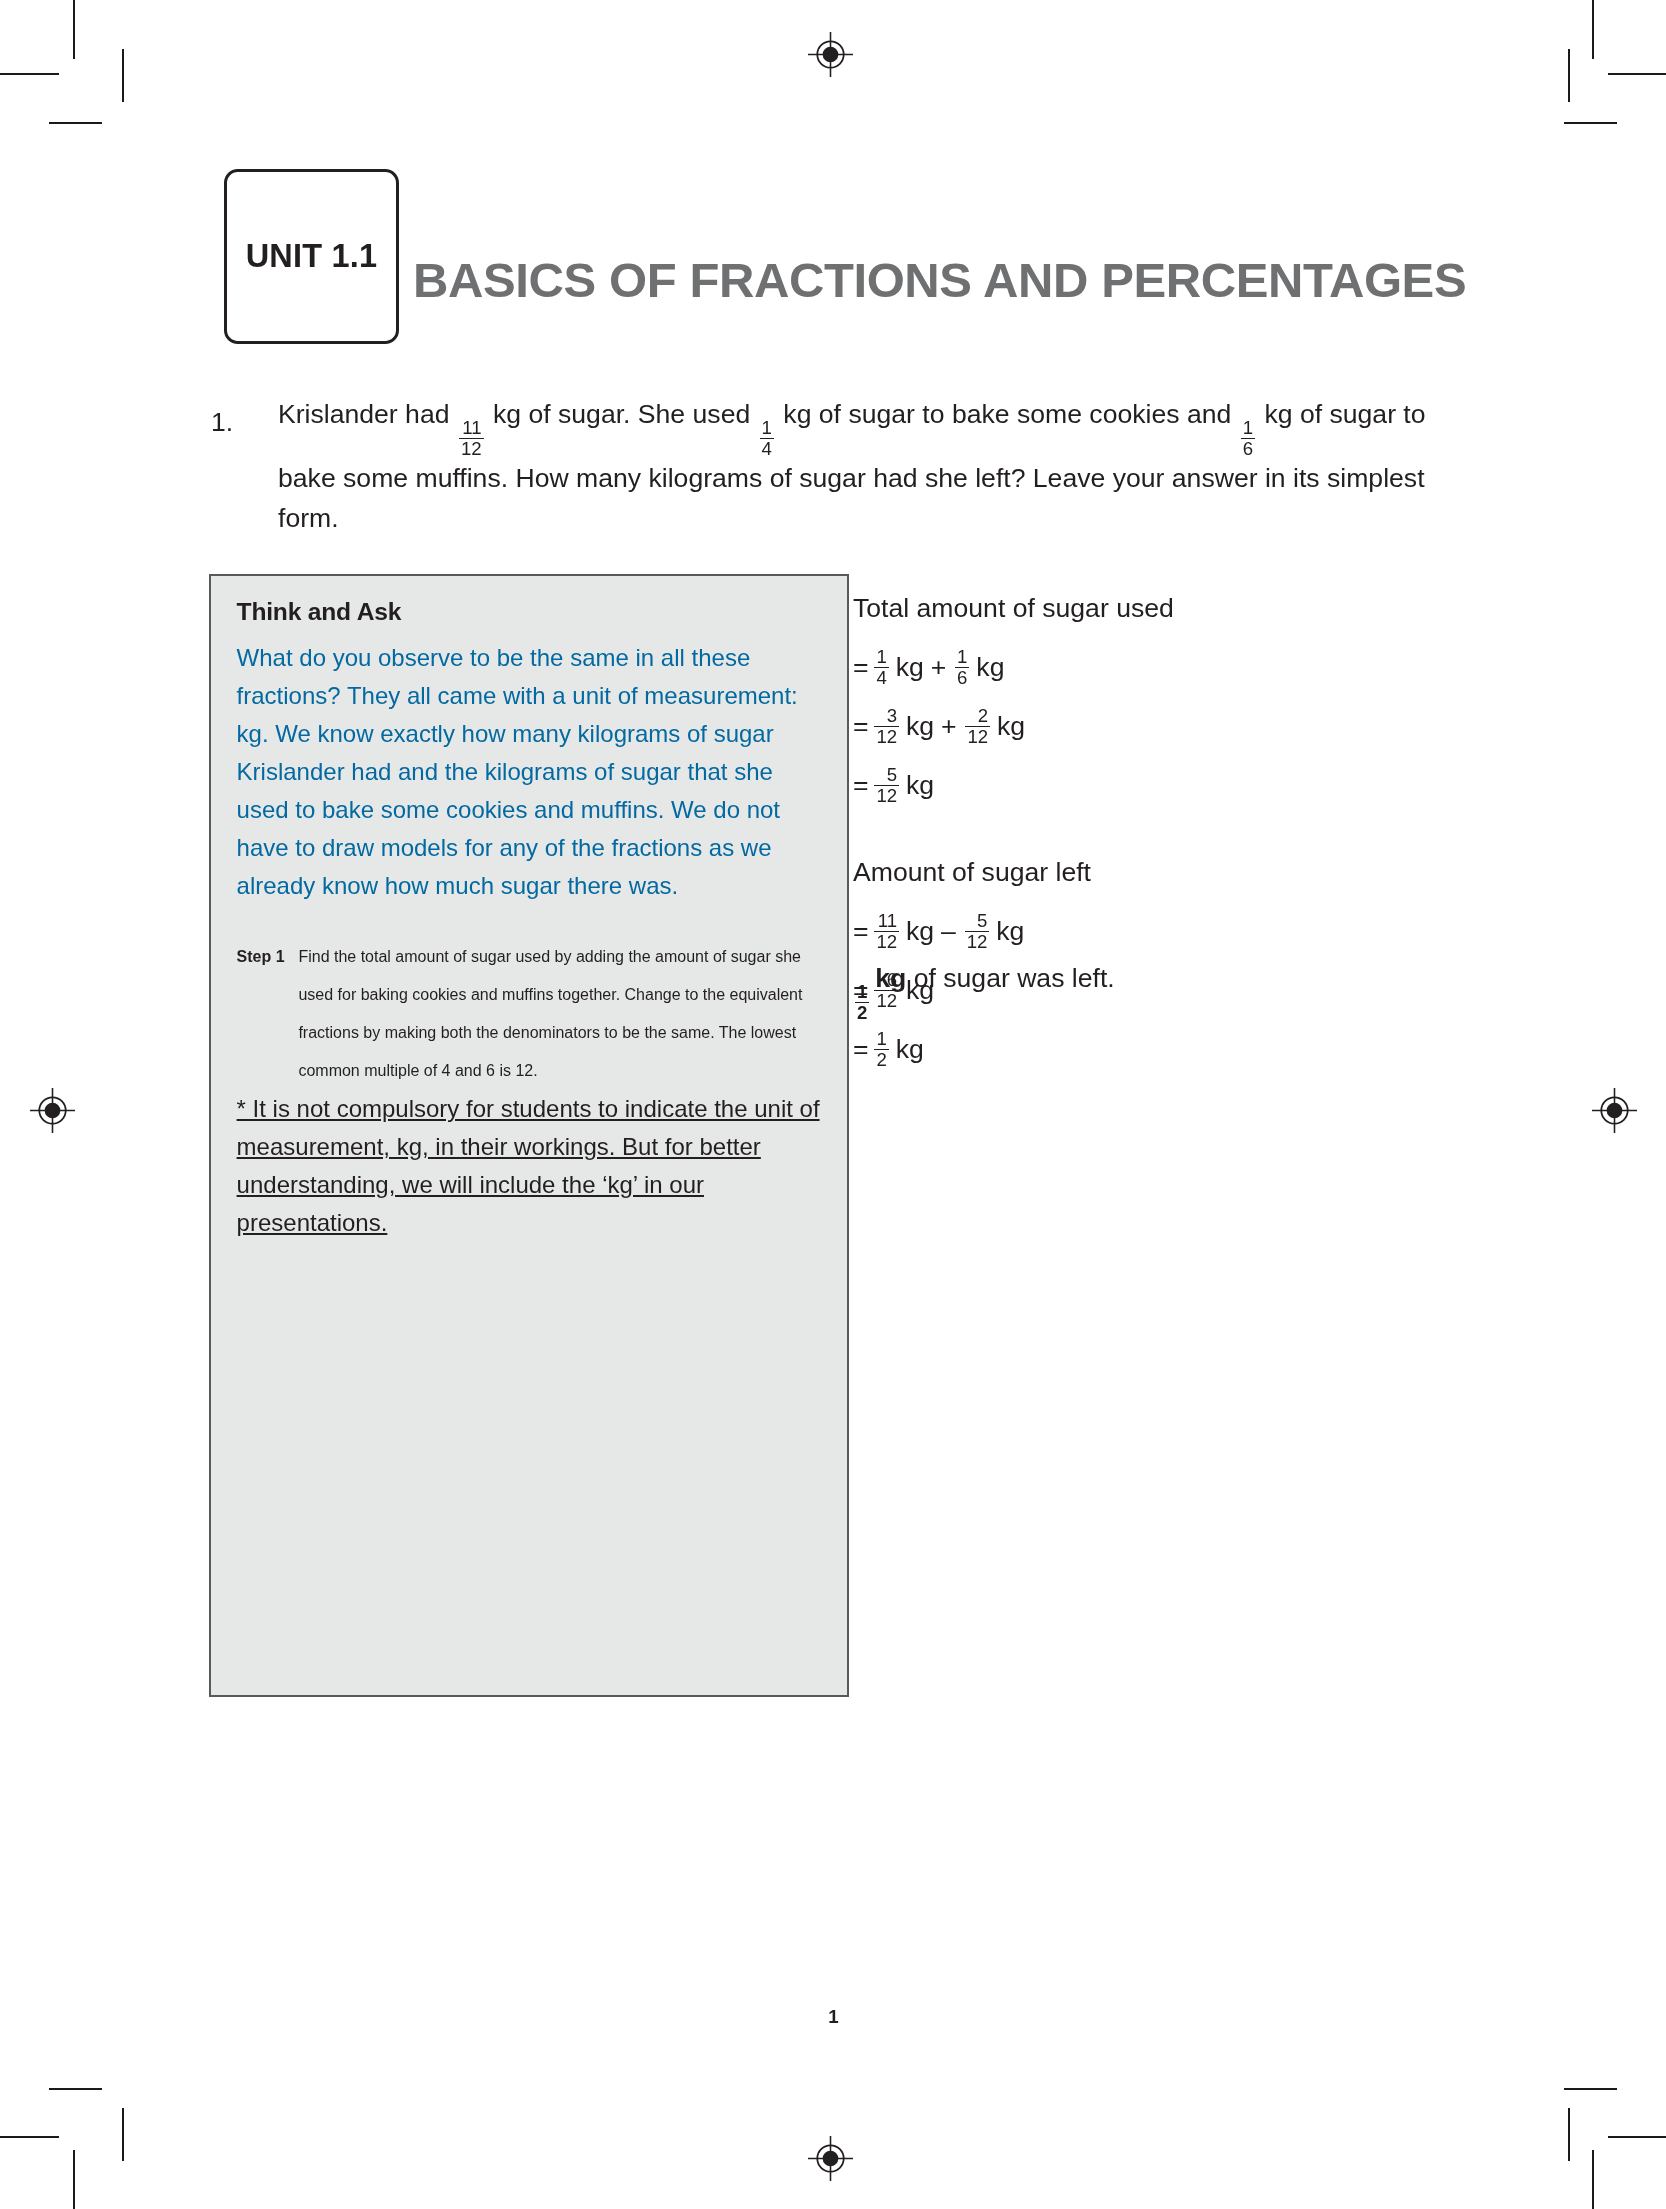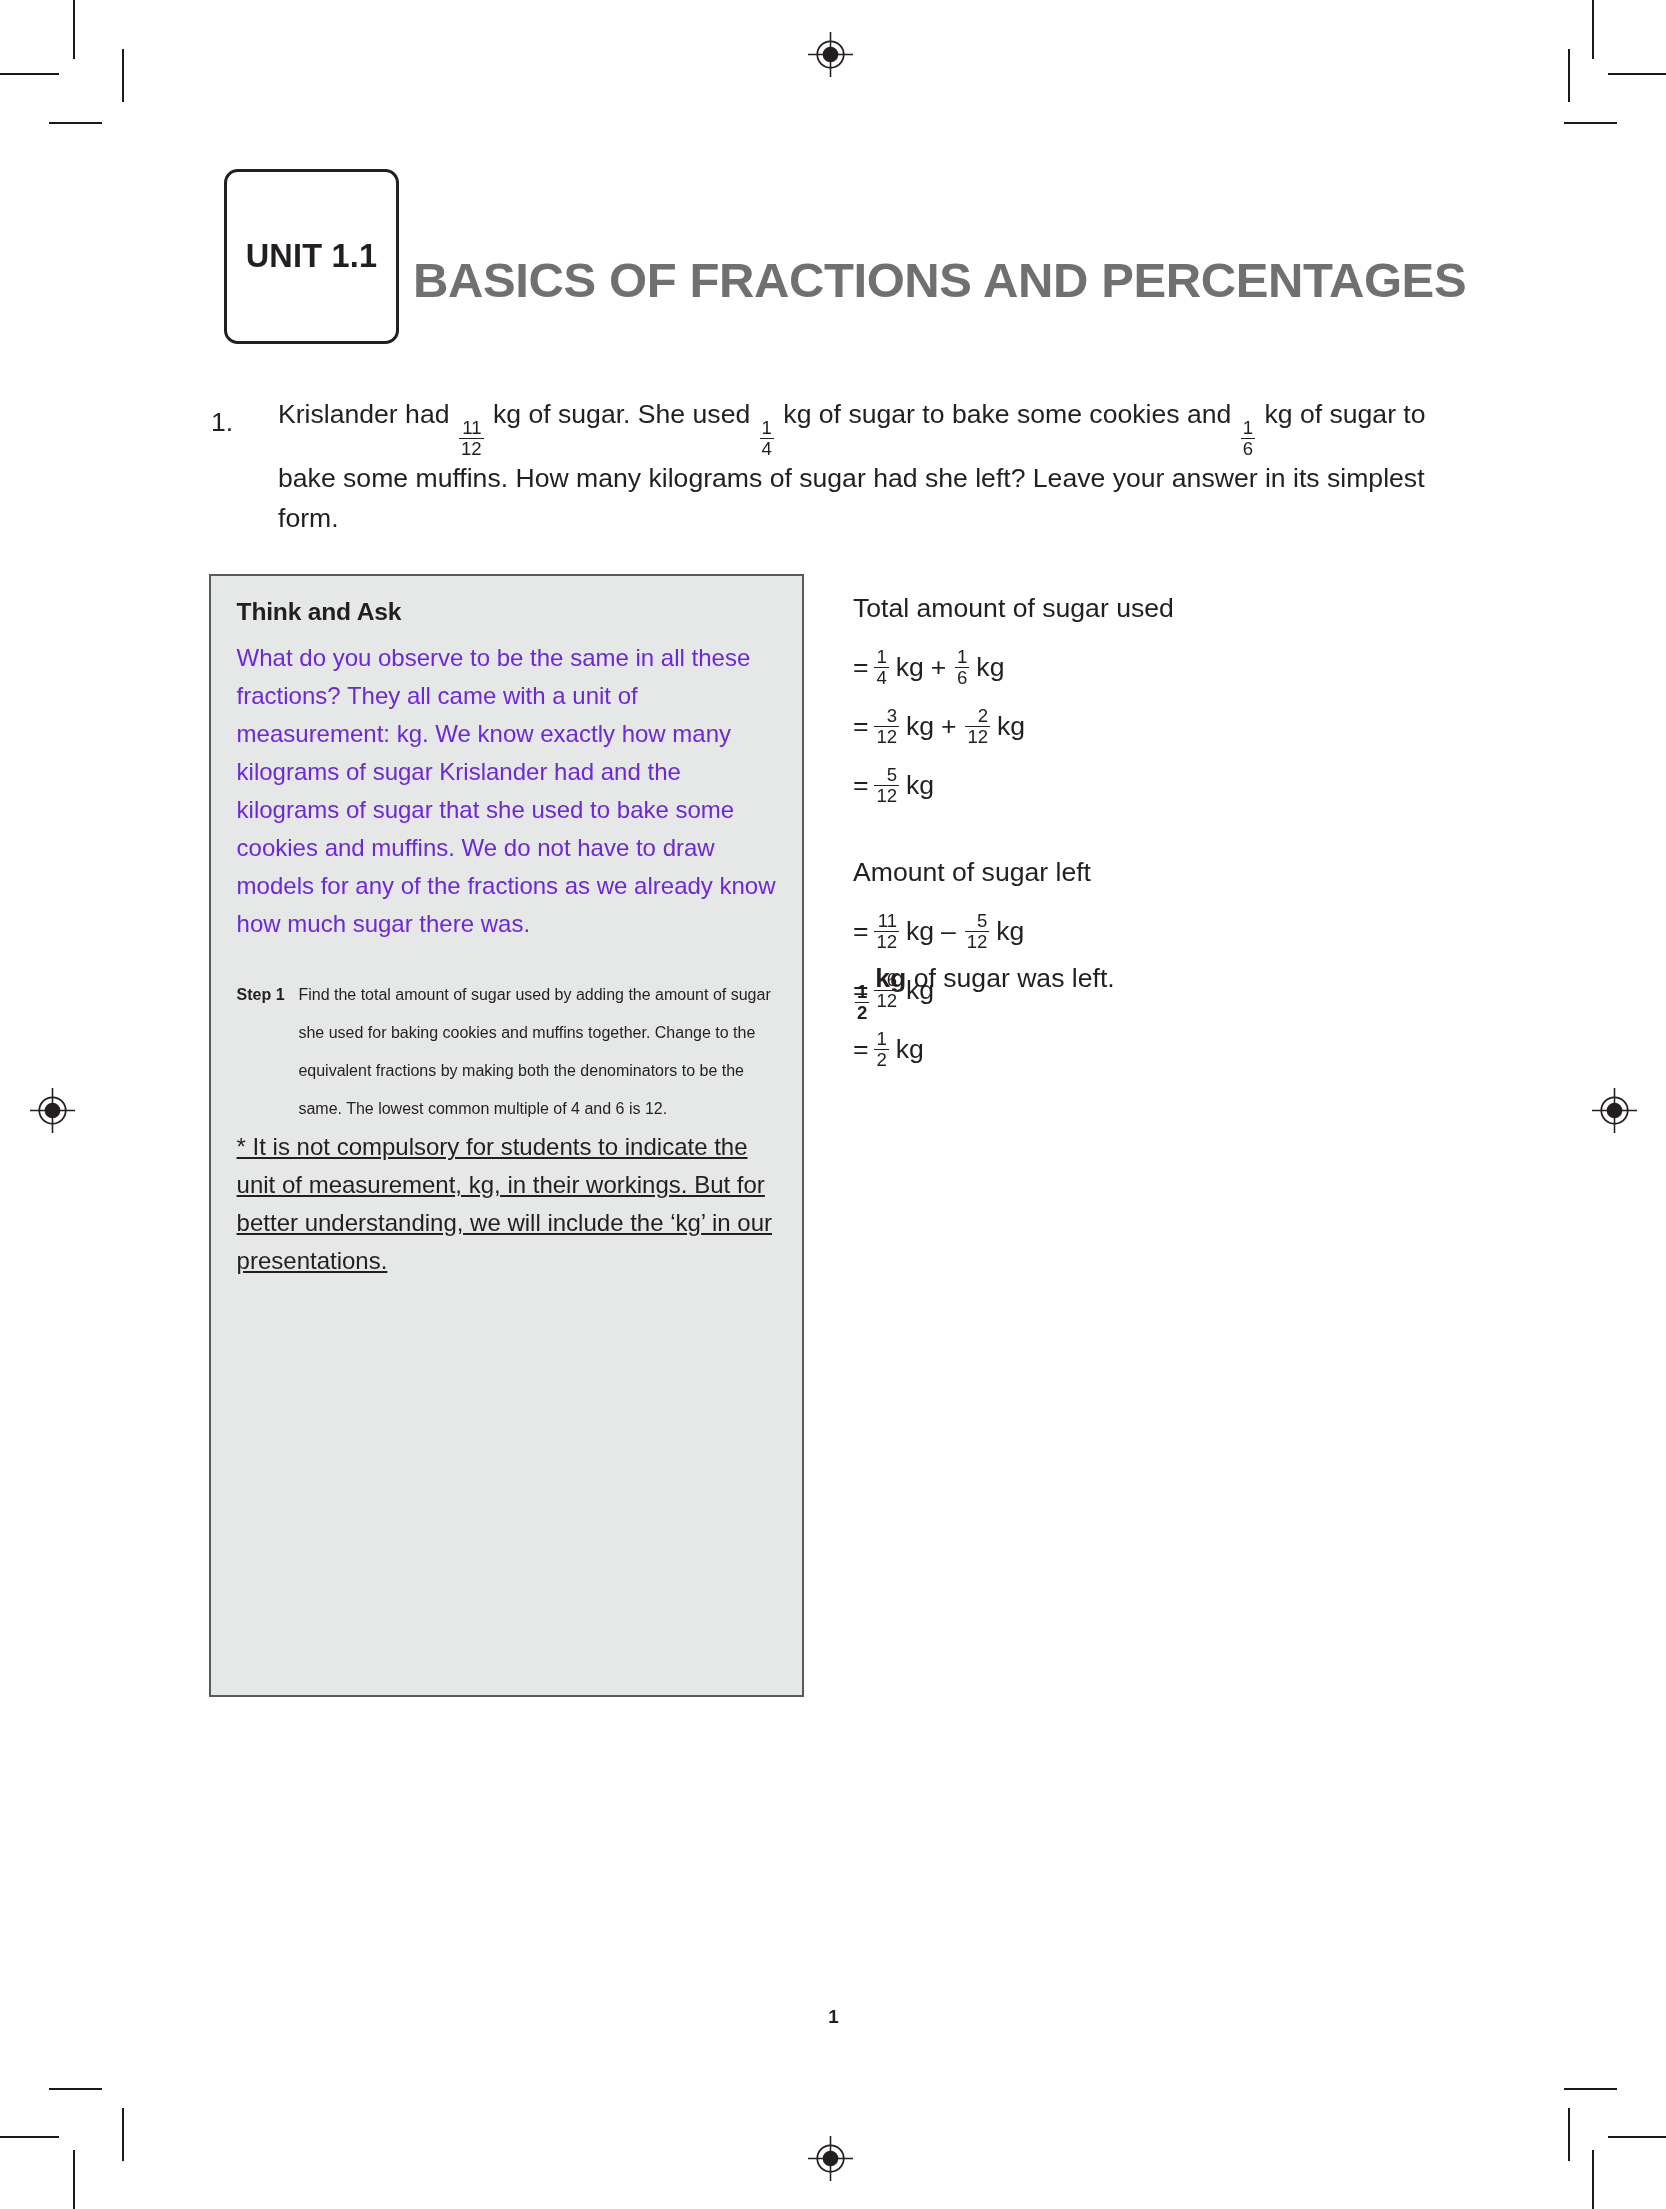--- a/index.html
+++ b/index.html
@@ -115,38 +115,38 @@
     padding: 0 2px;
     border-top: 1.4px solid #231f20;
   }
   .frac.bold .num, .frac.bold .den { font-weight: bold; }
 
   
   #think-box {
     position: absolute;
     left: 209px;
     top: 574px;
-    width: 595px;
+    width: 640px;
     height: 1123px;
     background: #e6e8e7;
     border: 2px solid #58595b;
     box-sizing: border-box;
     padding: 21.7px 25.6px 0 25.6px;
   }
   #think-title {
     font-size: 24.6px;
     font-weight: bold;
     color: #231f20;
     margin: 0 0 13.8px 0;
     letter-spacing: -0.2px;
   }
   #think-body {
     font-size: 24px;
     line-height: 38px;
-    color: #6d28d9;
+    color: #0369a1;
   }
   .step-row {
     display: flex;
     margin-top: 33px;
     font-size: 16px;
     line-height: 38px;
   }
   .step-label {
     font-weight: bold;
     white-space: nowrap;

